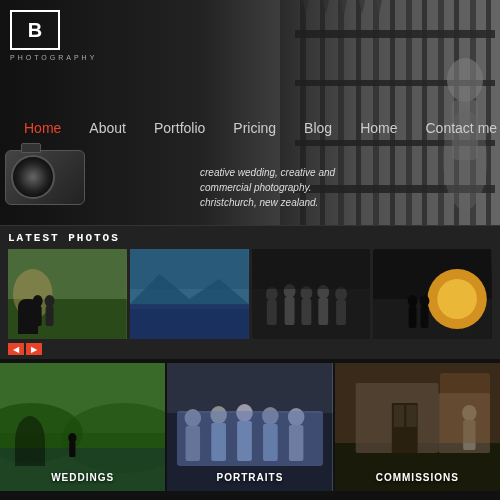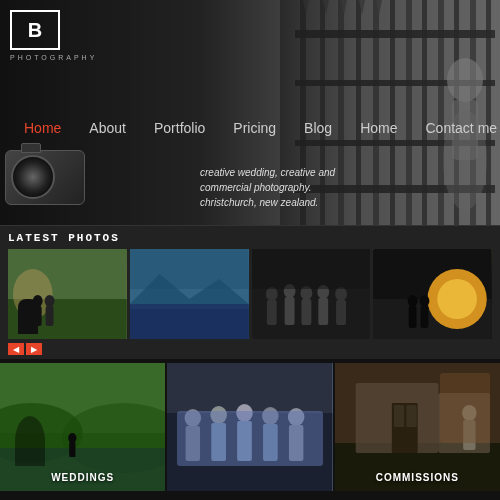--- a/index.html
+++ b/index.html
@@ -455,20 +455,21 @@
       <rect x="68" y="58" width="14" height="40" fill="#8a8a9a" rx="2"></rect>
       <ellipse cx="100" cy="53" rx="8" ry="9" fill="#7a8090"></ellipse>
       <rect x="93" y="61" width="14" height="37" fill="#6a7080" rx="2"></rect>
       <ellipse cx="125" cy="54" rx="8" ry="9" fill="#8a90a0"></ellipse>
       <rect x="118" y="62" width="14" height="36" fill="#7a8090" rx="2"></rect>
 
       <rect x="43" y="60" width="14" height="38" fill="#6090b0" rx="2" opacity="0.6"></rect>
       <rect x="68" y="58" width="14" height="40" fill="#6090b0" rx="2" opacity="0.6"></rect>
       <rect x="93" y="61" width="14" height="37" fill="#6090b0" rx="2" opacity="0.6"></rect>
     </svg>
+    <div class="cat-label">PORTRAITS</div>
   </div>
   <div class="category-item cat-3">
     <svg width="100%" height="100%" viewBox="0 0 160 128" preserveAspectRatio="none">
       <rect width="160" height="128" fill="#3a2a1a"></rect>
 
       <rect x="0" y="80" width="160" height="48" fill="#1a1a0a"></rect>
       <rect x="20" y="20" width="80" height="70" fill="#5a4a3a" opacity="0.7" rx="2"></rect>
       <rect x="100" y="30" width="50" height="60" fill="#6a5a4a" opacity="0.6" rx="2"></rect>
 
       <rect x="55" y="40" width="25" height="50" fill="#2a2010" rx="1"></rect>

